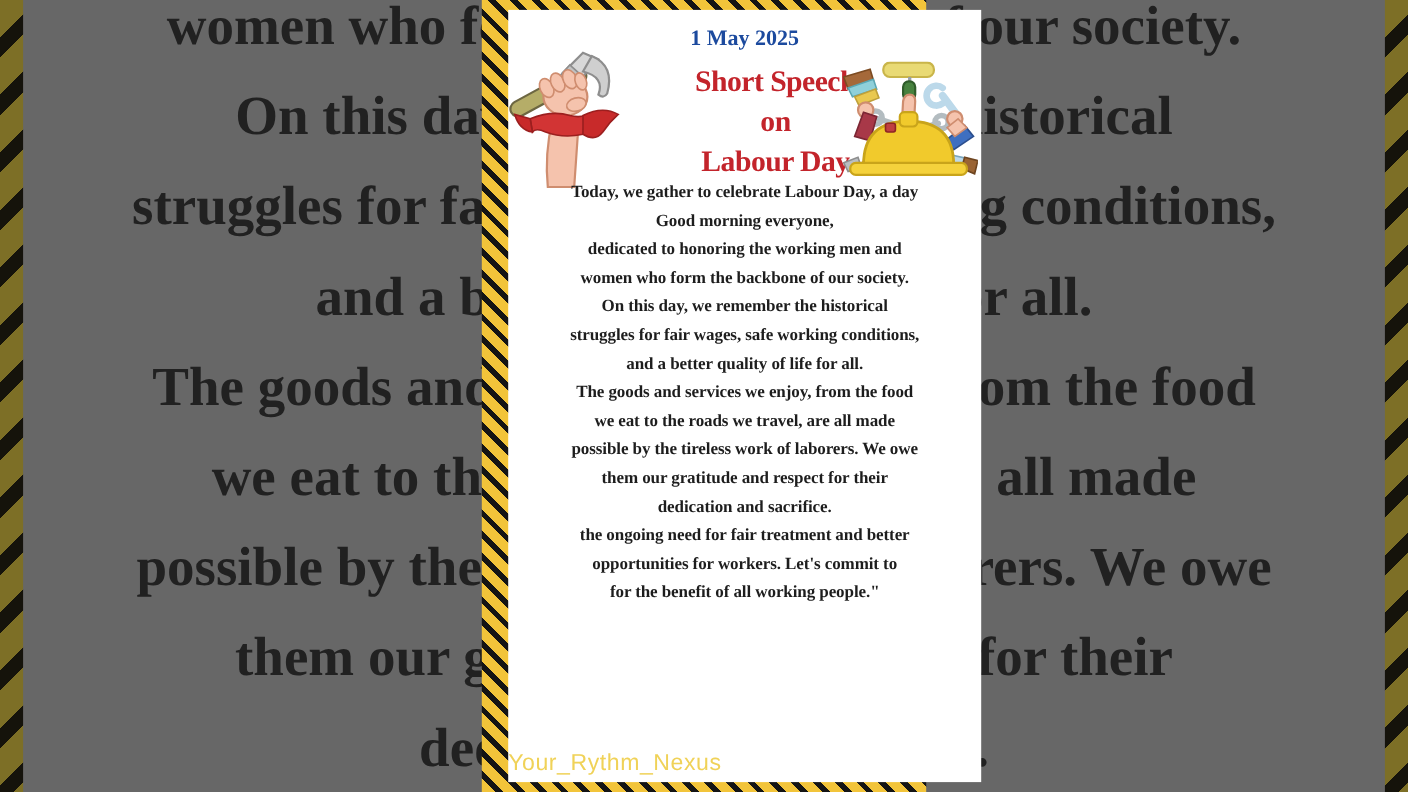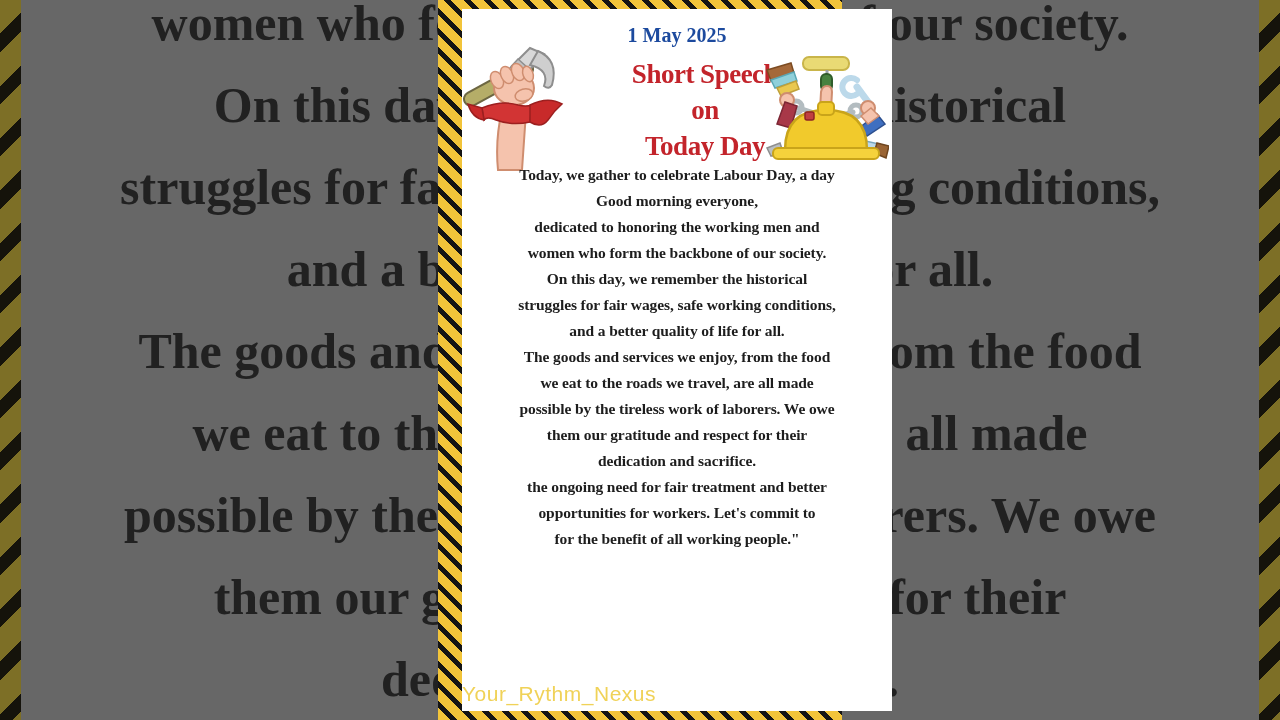--- a/index.html
+++ b/index.html
@@ -142,21 +142,21 @@
   <div class="edge-stripe" id="edge-right"></div>
 
   <div id="card">
     <div id="card-inner">
 
       <div class="date-line">1 May 2025</div>
 
       <div class="title-block">
           <div class="title-line">Short Speech</div>
           <div class="title-line">on</div>
-          <div class="title-line">Today Day</div>
+          <div class="title-line">Labour Day</div>
         </div>
 
       <svg class="illust-left" viewBox="0 0 104 130">
         <path d="M36,128 Q33,98 40,68 L64,70 Q62,100 60,128 Z" fill="#f5c3ad" stroke="#cf8d6f" stroke-width="2"></path>
         <line x1="9" y1="57" x2="64" y2="27" stroke="#6d6742" stroke-width="16" stroke-linecap="round"></line>
         <line x1="9" y1="57" x2="64" y2="27" stroke="#b5ad68" stroke-width="12" stroke-linecap="round"></line>
         <g>
           <path d="M50,24 L68,6 L82,12 L64,32 Z" fill="#d8d8d8" stroke="#8e8e8e" stroke-width="2"></path>
           <path d="M46,28 L56,17 L66,26 L55,37 Z" fill="#c2c2c2" stroke="#8e8e8e" stroke-width="1.5"></path>
           <path d="M76,9 Q97,18 90,43 Q87,48 82,44 Q88,28 68,23 Z" fill="#cfcfcf" stroke="#8e8e8e" stroke-width="2"></path>

